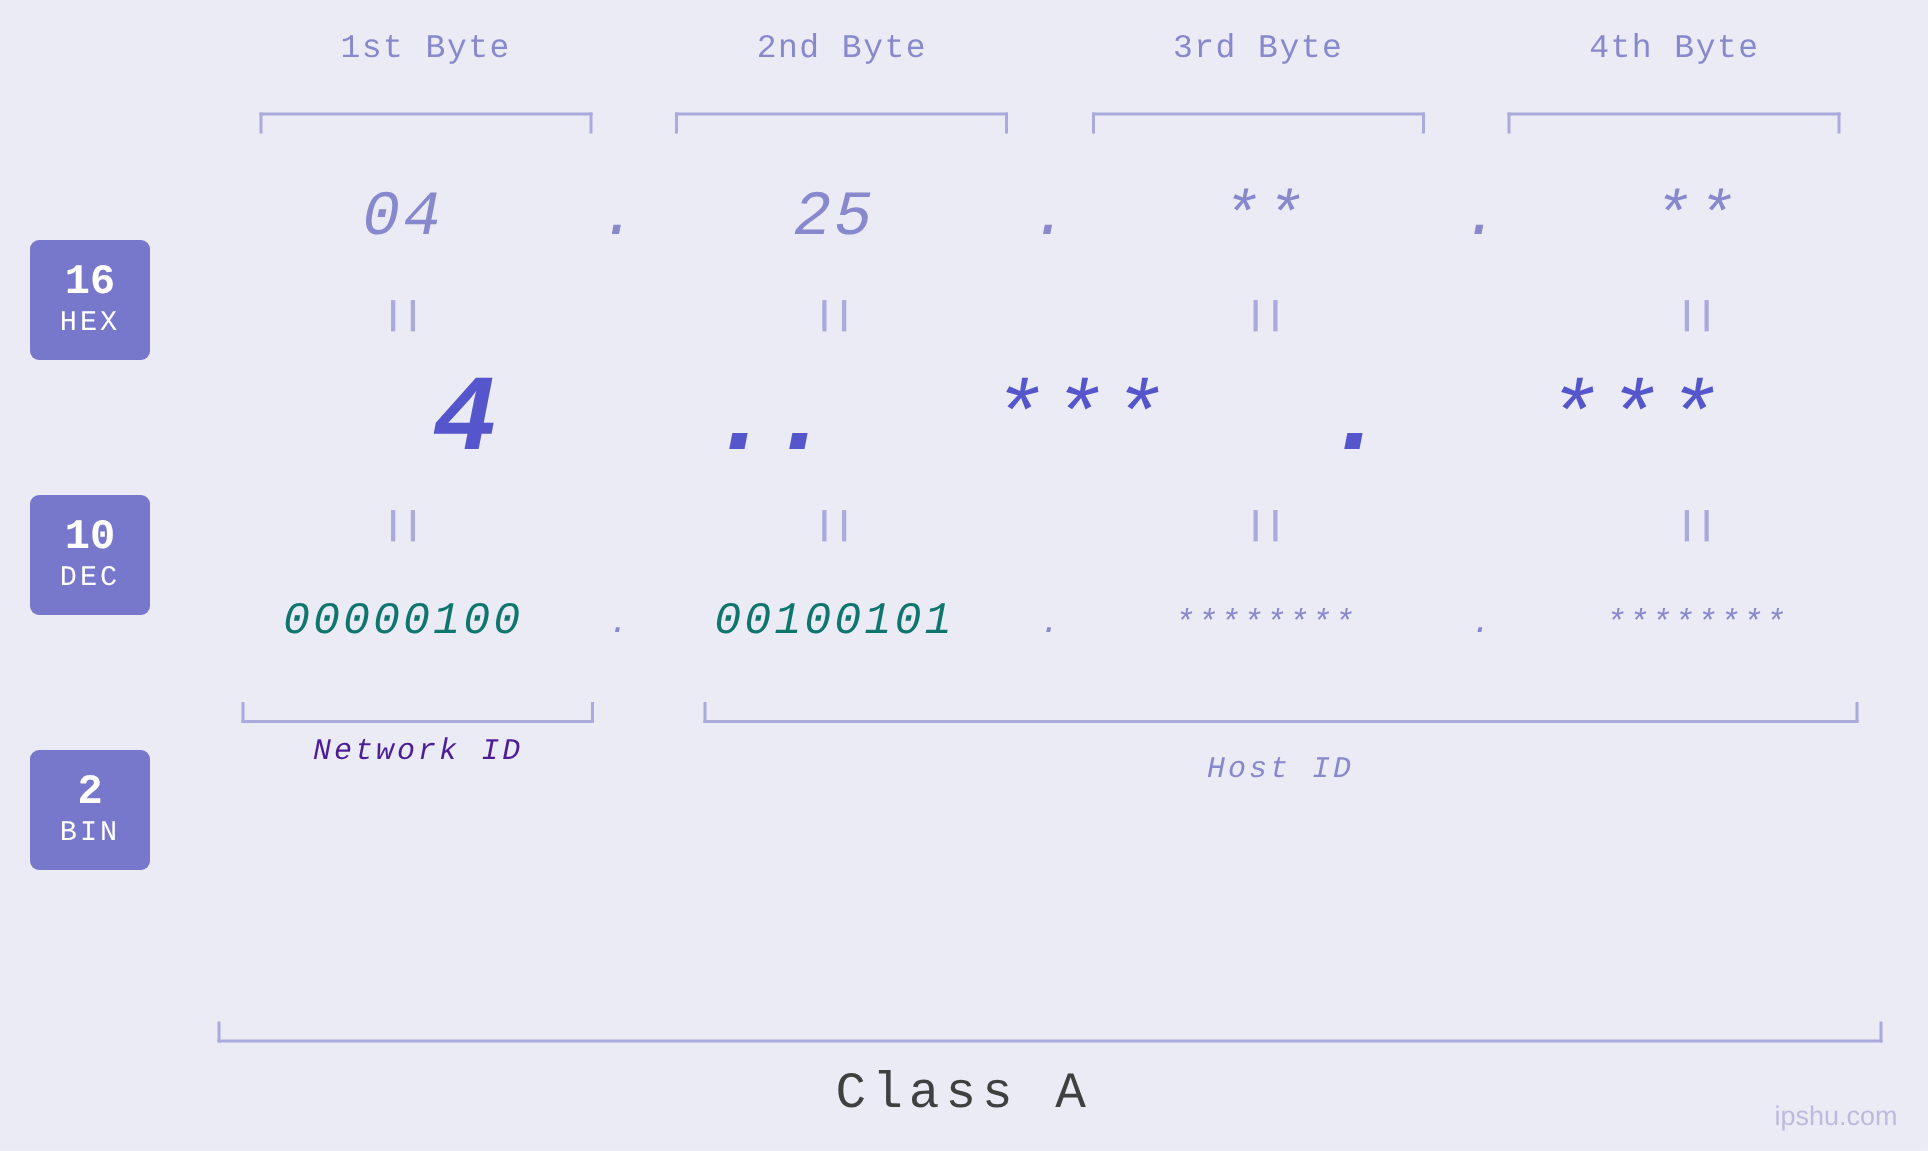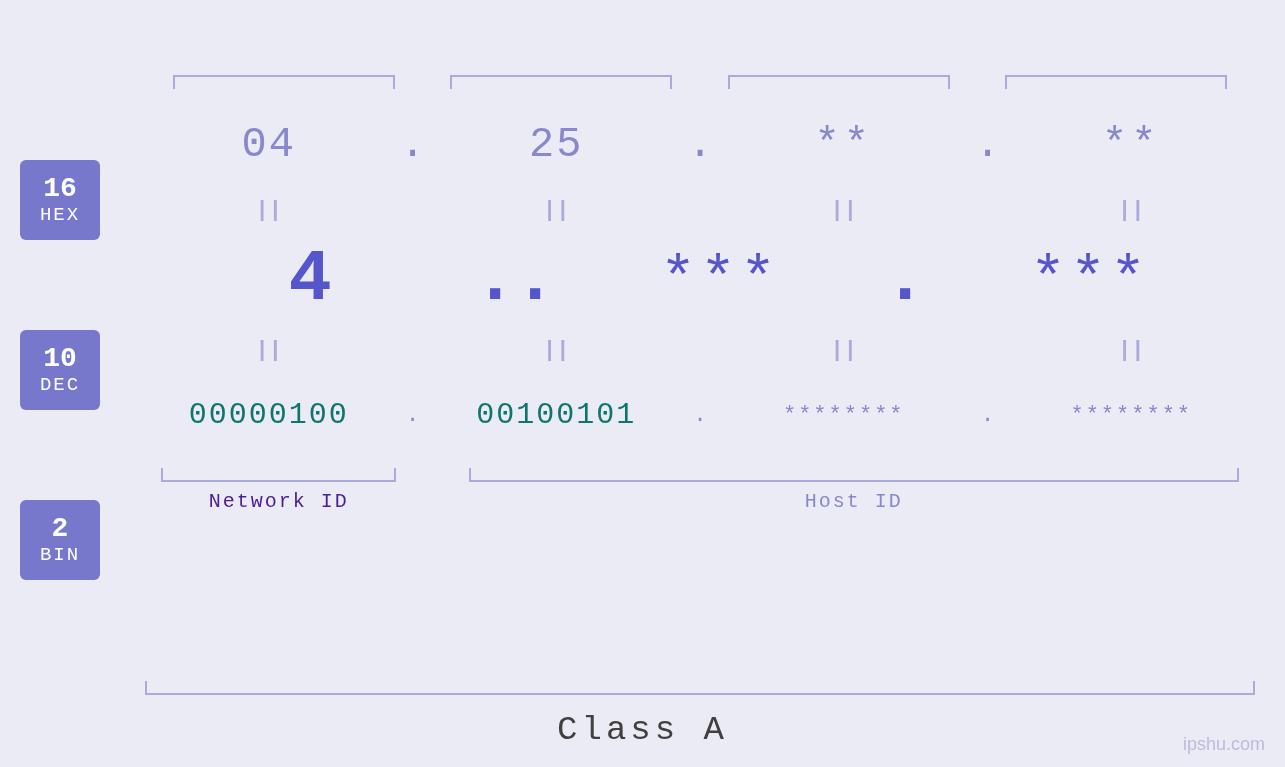--- a/index.html
+++ b/index.html
@@ -184,20 +184,26 @@
       color: #aaaadd;
       font-size: 22px;
       font-weight: bold;
     }
   </style>
 </head>
 <body>
 
 <div class="page-container">
 
+  <div class="byte-headers">
+    <div class="byte-header">1st Byte</div>
+    <div class="byte-header">2nd Byte</div>
+    <div class="byte-header">3rd Byte</div>
+    <div class="byte-header">4th Byte</div>
+  </div>
 
   <div class="bracket-row">
     <div class="bracket">
       <div class="bracket-line"></div>
     </div>
     <div class="bracket">
       <div class="bracket-line"></div>
     </div>
     <div class="bracket">
       <div class="bracket-line"></div>
@@ -218,21 +224,21 @@
       <span class="base-num">10</span>
       <span class="base-label">DEC</span>
     </div>
     <div style="height: 90px;"></div>
     <div class="base-badge">
       <span class="base-num">2</span>
       <span class="base-label">BIN</span>
     </div>
   </div>
 
-  <div style="position: absolute; top: 100px; left: 145px; right: 30px;">
+  <div style="position: absolute; top: 100px; left: 145px; right: 30px; font-style: italic;">
 
     <div class="row-hex">
       <div class="cell">
         <span class="hex-value">04</span>
       </div>
       <div class="cell-dot">
         <span class="hex-dot">.</span>
       </div>
       <div class="cell">
         <span class="hex-value">25</span>
@@ -333,21 +339,21 @@
     </div>
 
     <div style="display: flex; margin-top: 8px;">
 
       <div style="flex: 1; display: flex; flex-direction: column; align-items: center;">
         <div style="border-bottom: 2px solid #aaaadd; border-left: 2px solid #aaaadd; border-right: 2px solid #aaaadd; height: 14px; width: 88%;"></div>
         <span style="color: #4c1d95; font-size: 20px; margin-top: 8px; letter-spacing: 2px;">Network ID</span>
       </div>
       <div style="width: 40px;"></div>
 
-      <div style="flex: 3; display: flex; flex-direction: column; align-items: center;">
+      <div style="flex: 3; display: flex; flex-direction: column; align-items: center; gap: 12px;">
         <div style="border-bottom: 2px solid #aaaadd; border-left: 2px solid #aaaadd; border-right: 2px solid #aaaadd; height: 14px; width: 96%;"></div>
         <span style="color: #8888cc; font-size: 20px; margin-top: 8px; letter-spacing: 2px;">Host ID</span>
       </div>
     </div>
 
   </div>
 
   <div style="position: absolute; bottom: 72px; left: 145px; right: 30px; border-bottom: 2px solid #aaaadd; border-left: 2px solid #aaaadd; border-right: 2px solid #aaaadd; height: 14px;"></div>
 
   <div style="position: absolute; bottom: 18px; left: 0; right: 0; text-align: center; color: #404040; font-size: 34px; letter-spacing: 4px; font-family: 'Courier New', Courier, monospace;">Class A</div>

